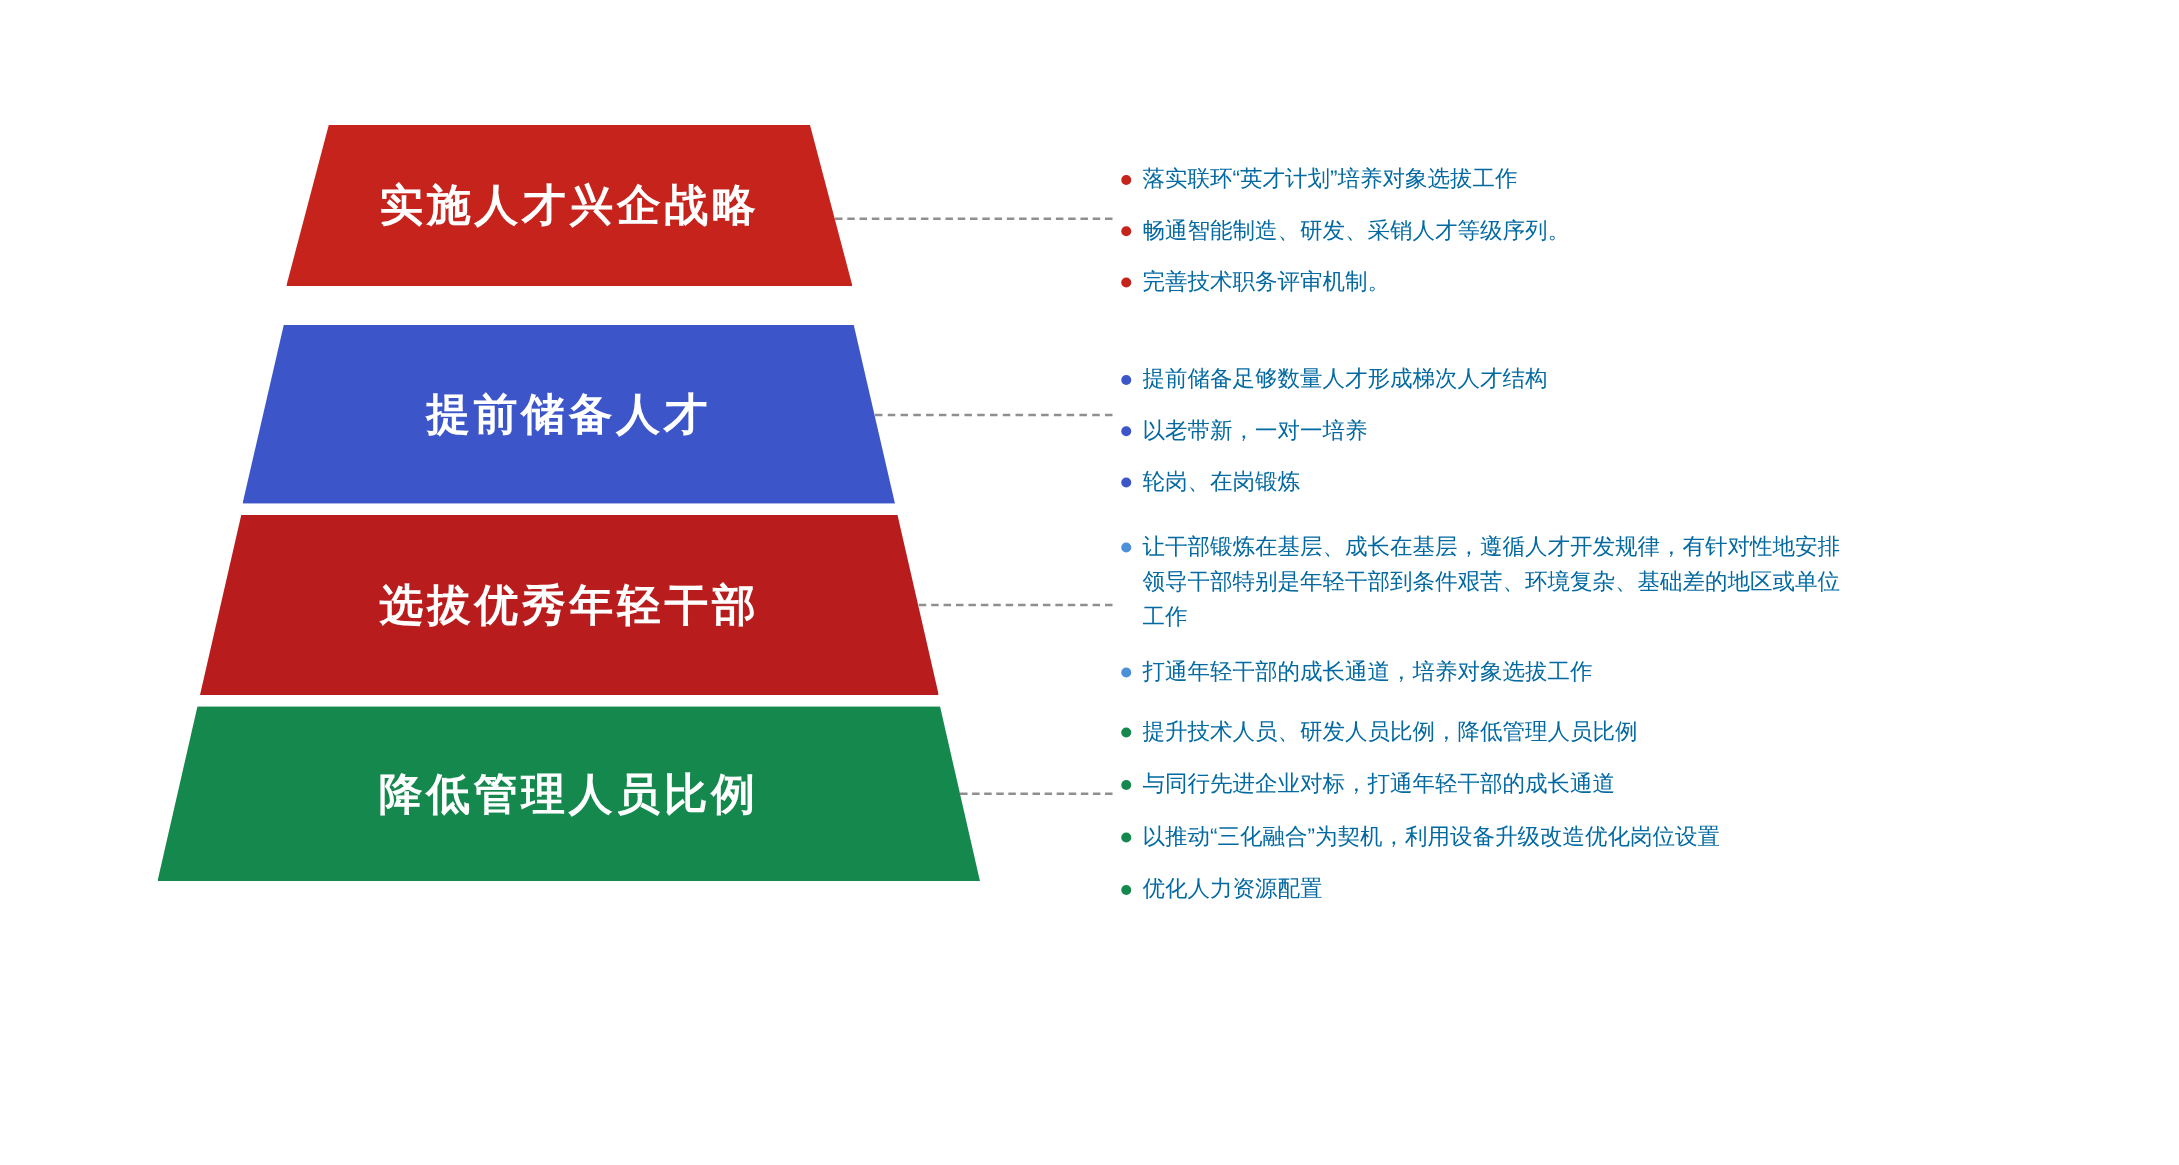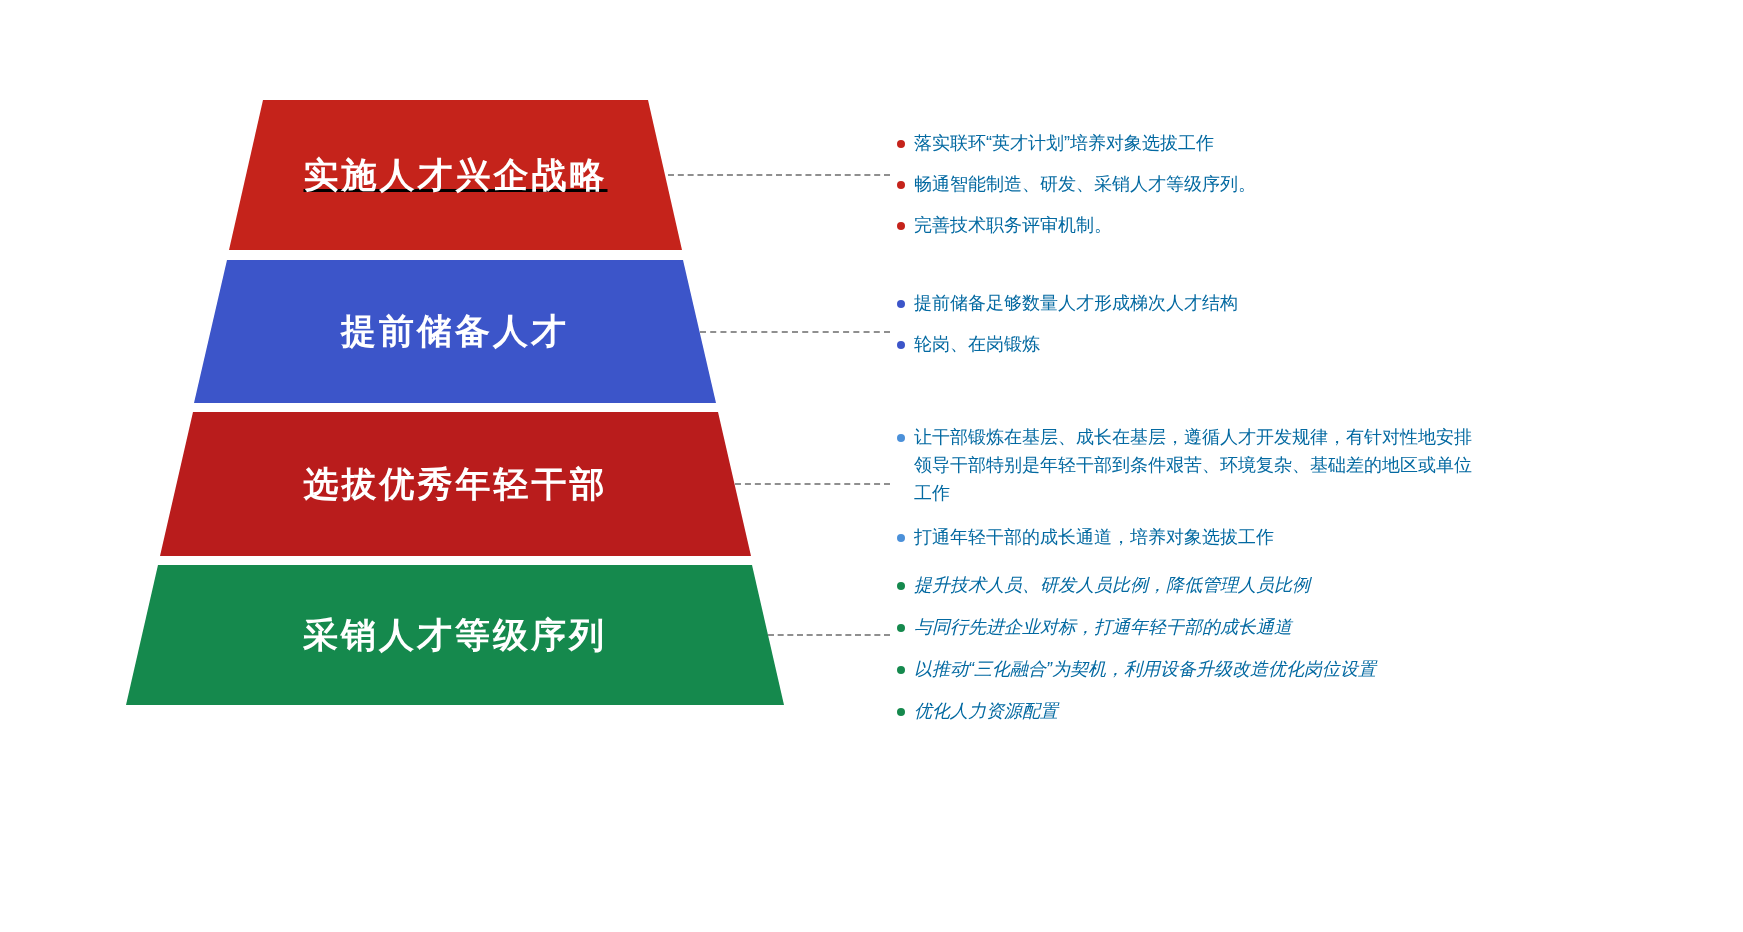--- a/index.html
+++ b/index.html
@@ -8,23 +8,22 @@
     position:relative;width:1743px;height:932px;background:#ffffff;overflow:hidden;
   }
   
   .layer{
     position:absolute;display:flex;align-items:center;justify-content:center;
   }
   .layer .layer-label{
     color:#ffffff;font-weight:bold;font-size:35px;letter-spacing:3px;white-space:nowrap;
   }
   #layer-0{
-    left:229px;top:100px;width:453px;height:150px;background:#c5231b;
+    left:229px;top:100px;width:453px;height:129px;background:#c5231b;
     clip-path:polygon(34px 0,calc(100% - 34px) 0,100% 100%,0 100%);
-    text-decoration:underline;
   }
   #layer-1{
     left:194px;top:260px;width:522px;height:143px;background:#3c55c9;
     clip-path:polygon(33px 0,calc(100% - 33px) 0,100% 100%,0 100%);
     justify-content:center;
   }
   #layer-2{
     left:160px;top:412px;width:591px;height:144px;background:#b91c1c;
     clip-path:polygon(33px 0,calc(100% - 33px) 0,100% 100%,0 100%);
   }
@@ -55,38 +54,38 @@
     flex:0 0 auto;width:8px;height:8px;border-radius:50%;margin:10px 9px 0 0;
   }
   .bullet-text{
     font-size:18px;line-height:1.55;color:#0369a1;max-width:566px;
   }
   .c0{background:#c5231b;}
   .c1{background:#3c55c9;}
   .c2{background:#4b90d9;}
   .c3{background:#15894d;}
   #group-2 .bullet-row{margin-bottom:16px;}
-  #group-3 .bullet-row{margin-bottom:14px;font-style:italic;}
+  #group-3 .bullet-row{margin-bottom:14px;}
 </style>
 </head>
 <body>
 
 <div id="stage">
 
   <div class="layer" id="layer-0">
     <span class="layer-label">实施人才兴企战略</span>
   </div>
   <div class="layer" id="layer-1">
     <span class="layer-label">提前储备人才</span>
   </div>
   <div class="layer" id="layer-2">
     <span class="layer-label">选拔优秀年轻干部</span>
   </div>
   <div class="layer" id="layer-3">
-    <span class="layer-label">采销人才等级序列</span>
+    <span class="layer-label">降低管理人员比例</span>
   </div>
 
   <div class="connector" id="conn-0"></div>
   <div class="connector" id="conn-1"></div>
   <div class="connector" id="conn-2"></div>
   <div class="connector" id="conn-3"></div>
 
   <div class="bullet-group" id="group-0">
     <div class="bullet-row">
       <span class="bullet-dot c0"></span>
@@ -99,20 +98,24 @@
     <div class="bullet-row">
       <span class="bullet-dot c0"></span>
       <span class="bullet-text">完善技术职务评审机制。</span>
     </div>
   </div>
 
   <div class="bullet-group" id="group-1">
     <div class="bullet-row">
       <span class="bullet-dot c1"></span>
       <span class="bullet-text">提前储备足够数量人才形成梯次人才结构</span>
+    </div>
+    <div class="bullet-row">
+      <span class="bullet-dot c1"></span>
+      <span class="bullet-text">以老带新，一对一培养</span>
     </div>
     <div class="bullet-row">
       <span class="bullet-dot c1"></span>
       <span class="bullet-text">轮岗、在岗锻炼</span>
     </div>
   </div>
 
   <div class="bullet-group" id="group-2">
     <div class="bullet-row">
       <span class="bullet-dot c2"></span>

